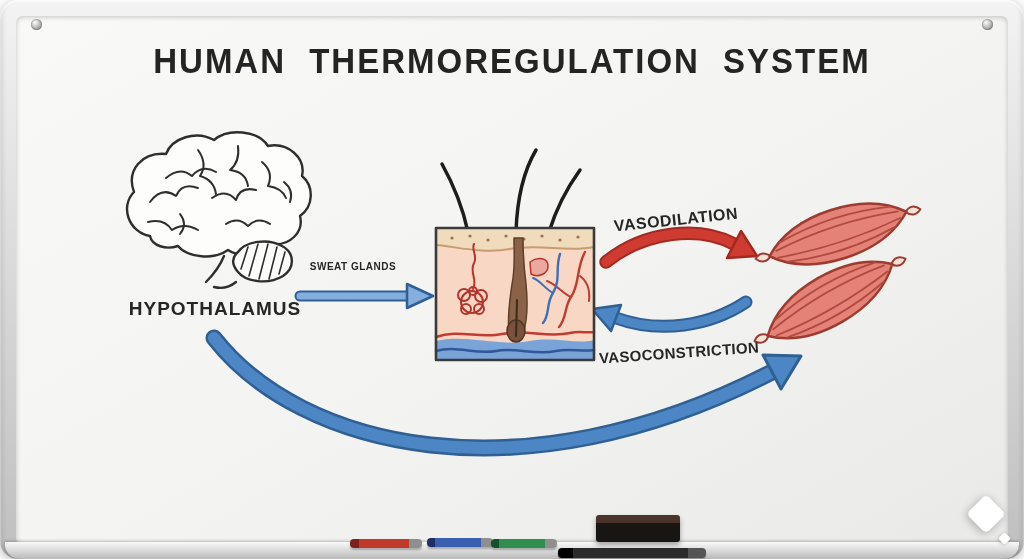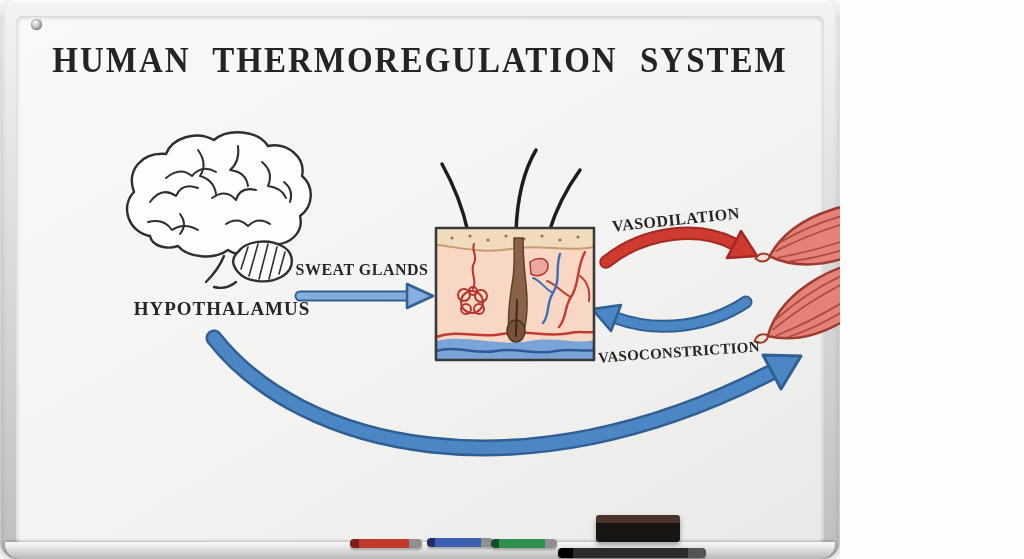--- a/index.html
+++ b/index.html
@@ -1,34 +1,34 @@
 <!DOCTYPE html>
 <html><head>
 <meta charset="utf-8">
 <style>
   html,body{margin:0;padding:0;background:#fdfdfd;}
-  .stage{position:relative;width:840px;height:559px;overflow:hidden;font-family:Liberation Serif, serif;}
+  .stage{position:relative;width:1024px;height:559px;overflow:hidden;font-family:Liberation Sans, sans-serif;}
   .whiteboard{position:absolute;inset:0;border-radius:18px;
     background:linear-gradient(180deg,#f3f3f3 0%,#d9d9d9 50%,#bfbfbf 100%);
     box-shadow:inset 0 2px 3px #ffffff, inset 0 -3px 6px rgba(0,0,0,.28), 0 2px 10px rgba(0,0,0,.25);}
   .surface{position:absolute;left:16px;right:16px;top:16px;bottom:14px;border-radius:7px;
     background:linear-gradient(150deg,#f9f9f7 0%,#f3f3f1 55%,#e9e9e7 100%);
     box-shadow:inset 0 1px 5px rgba(0,0,0,.22);overflow:hidden;}
   .tray{position:absolute;left:5px;right:5px;bottom:0;height:17px;border-radius:0 0 15px 15px;
     background:linear-gradient(180deg,#fafafa,#b9b9b9);box-shadow:0 -1px 3px rgba(0,0,0,.25);}
   .screw{position:absolute;width:11px;height:11px;border-radius:50%;
     background:radial-gradient(circle at 35% 30%,#ffffff,#a8a8a8 65%,#6f6f6f);
     box-shadow:inset 0 0 2px rgba(0,0,0,.55);}
   .screw-tl{left:31px;top:19px;} .screw-tr{left:982px;top:19px;}
   .canvas{position:absolute;left:0;top:0;pointer-events:none;}
   .title{position:absolute;left:0;right:0;top:42px;text-align:center;font-size:33px;font-weight:bold;
     letter-spacing:2px;word-spacing:12px;color:#242424;transform:scaleY(1.06);}
   .lbl{position:absolute;font-weight:bold;color:#262626;white-space:nowrap;}
-  .lbl-hypothalamus{left:215px;top:298px;transform:translateX(-50%);font-size:19px;letter-spacing:1px;margin-left:7px;}
-  .lbl-sweat{left:362px;top:261px;transform:translateX(-50%);font-size:16px;letter-spacing:.5px;}
+  .lbl-hypothalamus{left:215px;top:298px;transform:translateX(-50%);font-size:19px;letter-spacing:1px;}
+  .lbl-sweat{left:353px;top:261px;transform:translateX(-50%);font-size:10px;letter-spacing:.5px;}
   .lbl-vasodilation{left:676px;top:211px;transform:translateX(-50%) rotate(-6deg);font-size:16px;letter-spacing:.5px;}
   .lbl-vasoconstriction{left:679px;top:344px;transform:translateX(-50%) rotate(-4deg);font-size:15px;letter-spacing:.3px;}
   .lbl-shivering{left:513px;top:432px;transform:translateX(-50%);font-size:21px;letter-spacing:1.5px;}
   .marker{position:absolute;height:9px;border-radius:4px;box-shadow:0 2px 2px rgba(0,0,0,.25);}
   .marker-red{left:350px;top:539px;width:72px;background:linear-gradient(90deg,#7d1f1c 0 12%,#c0392b 12% 82%,#8f8f8f 82%);}
   .marker-blue{left:427px;top:538px;width:66px;background:linear-gradient(90deg,#1f2f66 0 12%,#3a5fb0 12% 82%,#8f8f8f 82%);}
   .marker-green{left:491px;top:539px;width:66px;background:linear-gradient(90deg,#174f2b 0 12%,#2f8f4e 12% 82%,#8f8f8f 82%);}
   .marker-black{left:558px;top:548px;width:148px;height:10px;background:linear-gradient(90deg,#000 0 10%,#2b2b2b 10% 88%,#555 88%);}
   .eraser{position:absolute;left:596px;top:515px;width:84px;height:27px;border-radius:3px;
     background:linear-gradient(180deg,#4a332a 0 30%,#191512 30%);box-shadow:0 3px 5px rgba(0,0,0,.35);}

